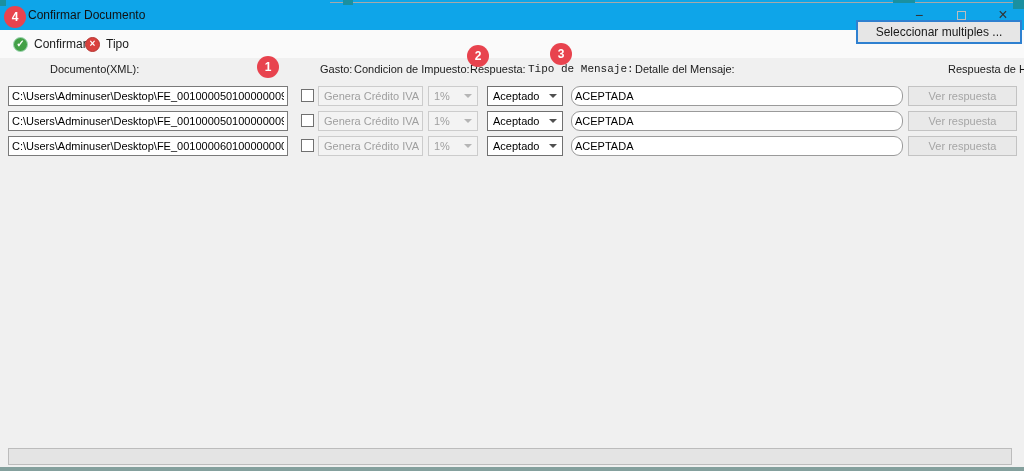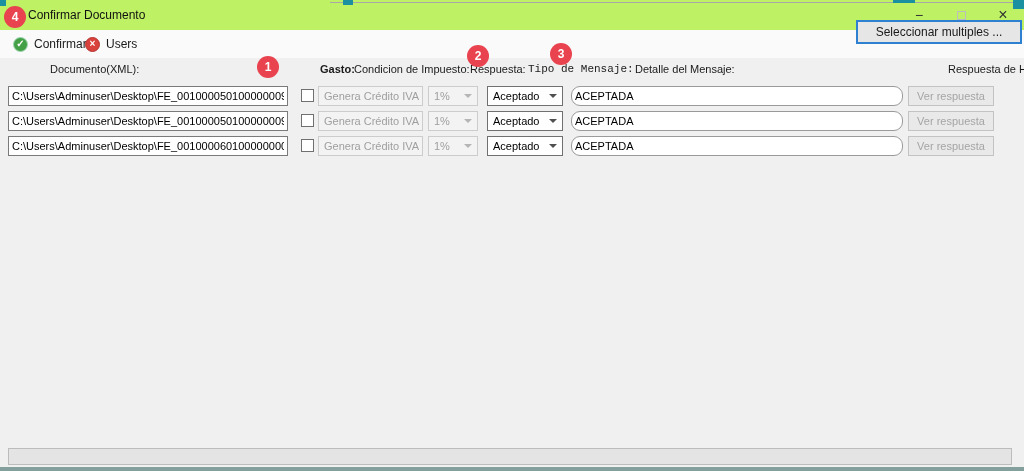--- a/index.html
+++ b/index.html
@@ -11,21 +11,21 @@
   body{
     width:1024px;height:471px;position:relative;overflow:hidden;
     background:#f0f0f0;font-family:"Liberation Sans",sans-serif;color:#1a1a1a;
   }
   
   .notch{position:absolute;background:var(--teal);z-index:6;}
   .hairline{position:absolute;background:#a8a8a8;z-index:5;}
   .bottom-strip{position:absolute;left:0;top:467px;width:1024px;height:4px;background:var(--bottom_strip);z-index:6;}
 
   
-  .titlebar{position:absolute;left:0;top:0;width:1024px;height:30px;background:#bef264;}
+  .titlebar{position:absolute;left:0;top:0;width:1024px;height:30px;background:#0ea5e9;}
   .title{position:absolute;left:28px;top:8px;font-size:12px;color:#111;white-space:nowrap;}
   .winbtns{position:absolute;right:0;top:0;height:30px;display:flex;z-index:4;}
   .winbtn{width:42px;height:30px;display:flex;align-items:center;justify-content:center;font-size:14px;color:#333;cursor:default;}
   .maxbox{width:9px;height:9px;border:1px solid #bdbdbd;}
   .closebtn{font-size:16px;}
 
   
   .toolbar{position:absolute;left:0;top:30px;width:1024px;height:28px;background:#fafafa;}
   .tool-item{position:absolute;top:3px;height:22px;display:flex;align-items:center;gap:6px;font-size:12px;color:#1a1a1a;}
   .tool-confirm{left:13px;}
@@ -33,42 +33,42 @@
   .icon-circle{width:15px;height:15px;border-radius:50%;color:#fff;font-size:10px;font-weight:bold;
     display:flex;align-items:center;justify-content:center;line-height:1;}
   .icon-green{background:var(--green_icon);border:1px solid #9fd6b4;}
   .icon-red{background:var(--red_icon);border:1px solid #b53531;}
   .select-multiple-btn{position:absolute;left:856px;top:20px;width:166px;height:24px;
     background:#e6e6e6;border:2px solid var(--focus_blue);font-size:12px;color:#1a1a1a;
     display:flex;align-items:center;justify-content:center;white-space:nowrap;}
 
   
   .col-label{position:absolute;top:63px;font-size:11px;color:#1a1a1a;white-space:nowrap;padding-left:40px;}
-  .lbl-documento{left:10px;} .lbl-gasto{left:280px;font-weight:bold;} .lbl-condicion{left:314px;text-align:right;}
+  .lbl-documento{left:10px;} .lbl-gasto{left:280px;} .lbl-condicion{left:314px;text-align:right;}
   .lbl-porcentaje{left:430px;} .lbl-tipo{left:488px;font-family:Liberation Mono, monospace;} .lbl-detalle{left:595px;} .lbl-respuesta{left:908px;}
 
   
   .rows-container{position:absolute;left:0;top:86px;width:1024px;}
   .form-row{position:relative;height:20px;margin-bottom:5px;}
   .tb{position:absolute;top:0;height:20px;border:1px solid #7a7a7a;background:#fff;
     font-family:"Liberation Sans",sans-serif;font-size:11px;color:#000;padding:1px 3px;outline:none;}
   .doc-input{left:8px;width:280px;}
   .detalle-input{left:571px;width:332px;border-color:#9a9a9a;border-radius:9px;}
   .gasto-box{position:absolute;left:301px;top:3px;width:13px;height:13px;border:1px solid #707070;background:#fff;}
   .combo{position:absolute;top:0;height:20px;display:flex;align-items:center;justify-content:space-between;
     padding:8px 5px;font-size:11px;white-space:nowrap;overflow:hidden;}
   .combo-disabled{background:#f3f3f3;border:1px solid #cccccc;color:#9f9f9f;}
   .combo-enabled{background:#ffffff;border:1px solid #707070;color:#000;}
   .combo-condicion{left:318px;width:105px;}
   .combo-porcentaje{left:428px;width:50px;}
   .combo-tipo{left:487px;width:76px;}
   .chev{width:0;height:0;border-left:4px solid transparent;border-right:4px solid transparent;
     border-top:4px solid #505050;margin-left:4px;flex:none;}
   .chev-dim{border-top-color:#b5b5b5;}
-  .ver-btn{position:absolute;left:908px;top:0;width:86px;height:20px;background:#e9e9e9;
+  .ver-btn{position:absolute;left:908px;top:0;width:109px;height:20px;background:#e9e9e9;
     border:1px solid #c3c3c3;color:#a5a5a5;font-size:11px;display:flex;align-items:center;justify-content:center;}
 
   
   .progress-bar{position:absolute;left:8px;top:448px;width:1004px;height:17px;
     background:#e4e4e4;border:1px solid #bcbcbc;}
 
   
   .annotation{position:absolute;width:22px;height:22px;border-radius:50%;background:var(--red_annotation);
     color:#fff;font-size:12px;font-weight:bold;display:flex;align-items:center;justify-content:center;z-index:10;}
 </style>
@@ -86,21 +86,21 @@
   </div>
 </div>
 
 <div class="toolbar">
   <div class="tool-item tool-confirm">
     <span class="icon-circle icon-green">✓</span>
     <span>Confirmar</span>
   </div>
   <div class="tool-item tool-exit">
     <span class="icon-circle icon-red">×</span>
-    <span>Users</span>
+    <span>Tipo</span>
   </div>
 </div>
 <div class="select-multiple-btn">Seleccionar multiples ...</div>
 
 <div class="col-label lbl-documento">Documento(XML):</div>
 <div class="col-label lbl-gasto">Gasto:</div>
 <div class="col-label lbl-condicion">Condicion de Impuesto:</div>
 <div class="col-label lbl-porcentaje">Respuesta:</div>
 <div class="col-label lbl-tipo">Tipo de Mensaje:</div>
 <div class="col-label lbl-detalle">Detalle del Mensaje:</div>

